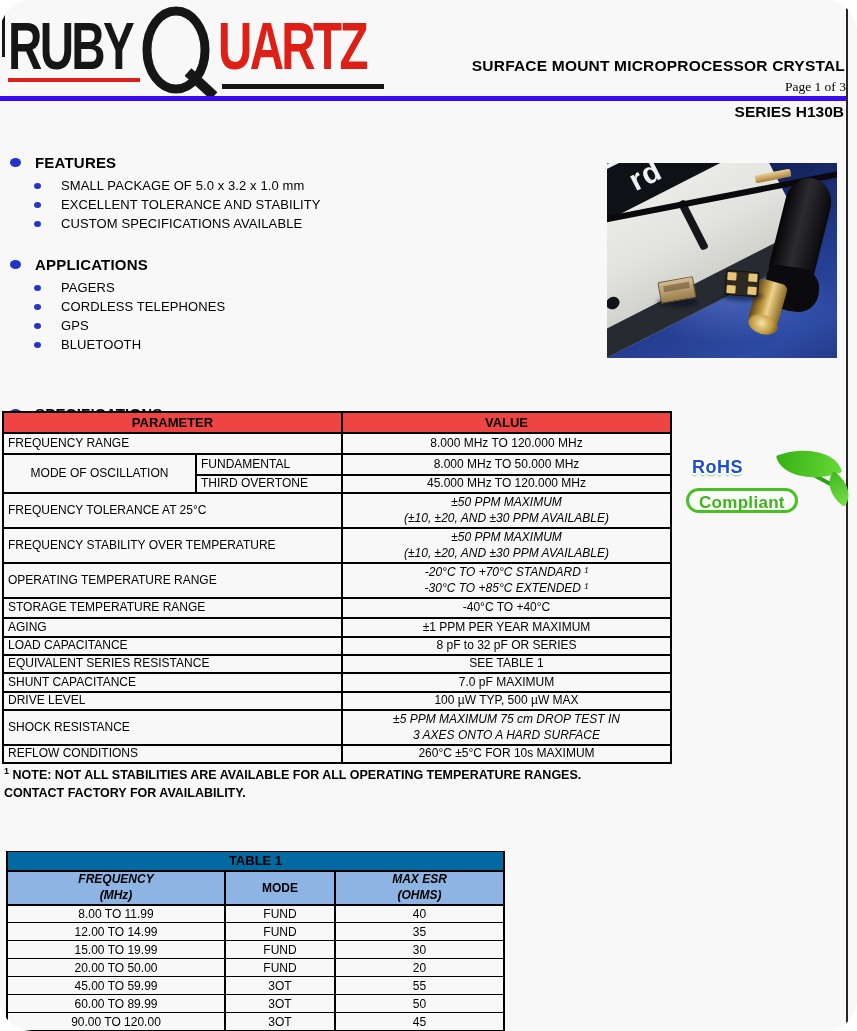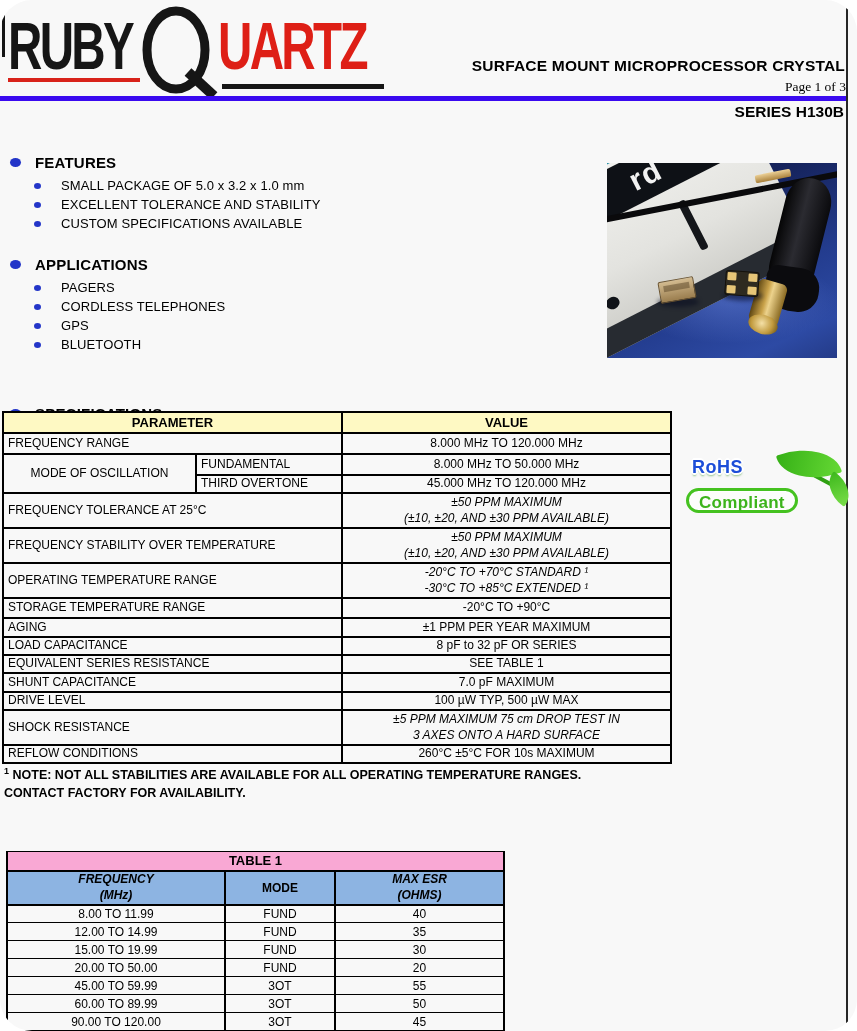--- a/index.html
+++ b/index.html
@@ -38,35 +38,35 @@
   .item-text { font-size:13px; letter-spacing:0.1px; }
 
   .features { top:134px; }
   .applications { top:236px; }
   .specifications { top:385px; }
 
   
   table { border-collapse:collapse; table-layout:fixed; }
   .spec-table { position:absolute; left:2px; top:411px; width:668px; }
   .spec-table td, .spec-table th { border:2px solid #000; font-size:12px; overflow:hidden; }
-  .spec-table th { background:#fef9c3; font-size:13px; font-weight:700; text-align:center; }
+  .spec-table th { background:#ef4444; font-size:13px; font-weight:700; text-align:center; }
   .cell-param { text-align:left; padding-left:4px; }
   .cell-center { text-align:center; }
   .preline { white-space:pre-line; line-height:1.28;font-style:italic; }
   .spec-table td { line-height:1.28; }
 
   
   .footnote { position:absolute; left:4px; top:765px; width:700px; font-weight:700; font-size:12.5px; line-height:1.45; }
   .footnote sup { font-size:9px; }
   .footnote .fn2 { }
 
   
   .t1 { position:absolute; left:6px; top:851px; width:497px; }
   .t1 td, .t1 th { border:2px solid #000; font-size:12px; text-align:center; }
-  .t1 .t1-title { background:#f9a8d4; font-weight:700; font-size:13px; }
+  .t1 .t1-title { background:#0369a1; font-weight:700; font-size:13px; }
   .t1 th { background:#8db4e2; font-weight:700; font-size:12px; }
   .t1 tbody td { border-top-width:1px; border-bottom-width:1px; }
 
   
   .photo { position:absolute; left:607px; top:163px; width:230px; height:195px; overflow:hidden;
            background:linear-gradient(155deg,#111b44 0%,#16245e 30%,#233c8e 62%,#2d4aa4 86%,#243b88 100%); }
   .photo-glow { position:absolute; left:6%; top:48%; width:95%; height:45%;
                 background:radial-gradient(ellipse at center, rgba(110,140,230,0.45), rgba(110,140,230,0) 70%); }
   .card { position:absolute; left:-72px; top:-34px; width:250px; height:190px; transform:rotate(-27deg);
           background:linear-gradient(#f4f4f1 0%, #e3e3df 60%, #c9c9c4 100%); }
@@ -249,21 +249,21 @@
       <td class="cell-center preline">±50 PPM MAXIMUM
 (±10, ±20, AND ±30 PPM AVAILABLE)</td>
     </tr>
     <tr style="height:35px">
       <td colspan="2" class="cell-param">OPERATING TEMPERATURE RANGE</td>
       <td class="cell-center preline">-20°C TO +70°C STANDARD ¹
 -30°C TO +85°C EXTENDED ¹</td>
     </tr>
     <tr style="height:20px">
       <td colspan="2" class="cell-param">STORAGE TEMPERATURE RANGE</td>
-      <td class="cell-center">-20°C TO +90°C</td>
+      <td class="cell-center">-40°C TO +40°C</td>
     </tr>
     <tr style="height:19px">
       <td colspan="2" class="cell-param">AGING</td>
       <td class="cell-center">±1 PPM PER YEAR MAXIMUM</td>
     </tr>
     <tr style="height:18px">
       <td colspan="2" class="cell-param">LOAD CAPACITANCE</td>
       <td class="cell-center">8 pF to 32 pF OR SERIES</td>
     </tr>
     <tr style="height:18px">

